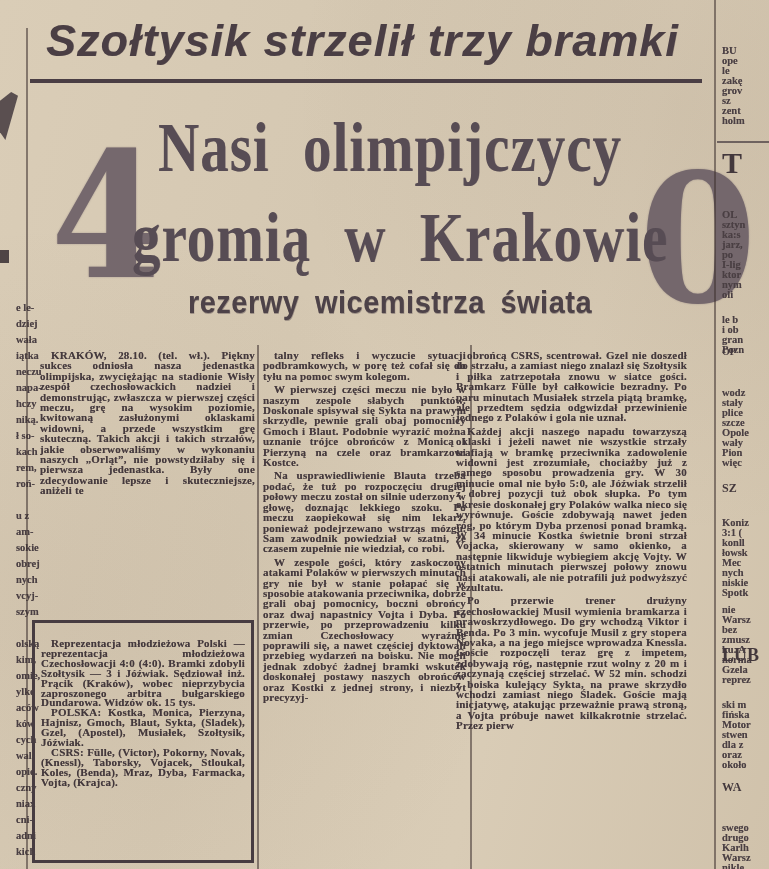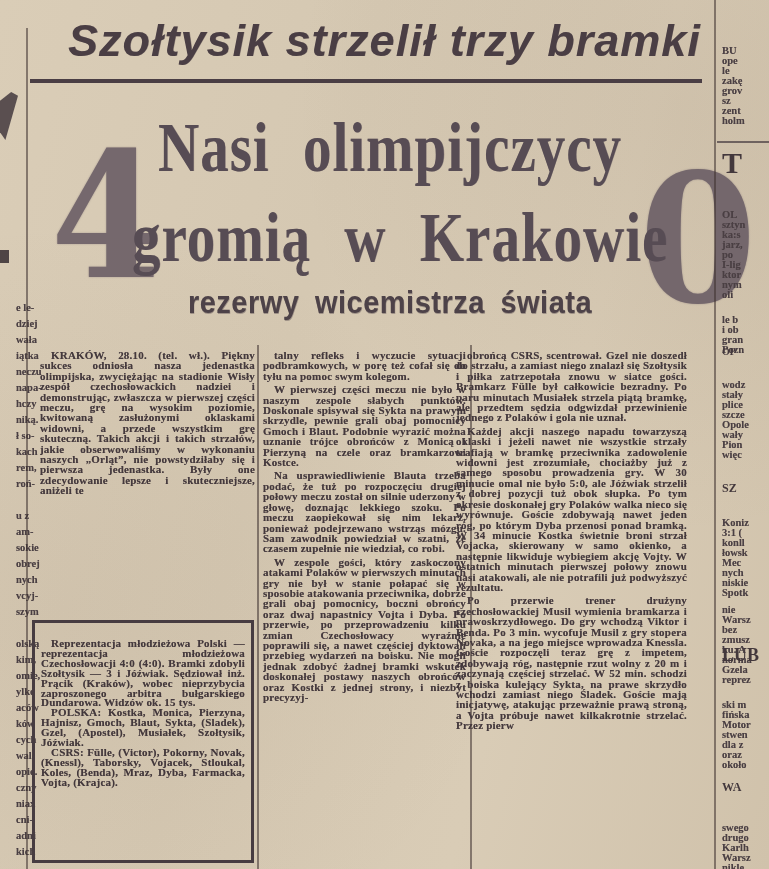--- a/index.html
+++ b/index.html
@@ -15,21 +15,20 @@
   .vrule{position:absolute;width:2px;background:rgba(62,50,48,.55);}
   .hrule{position:absolute;background:#4a3e44;}
 
   
   #headline{
     position:absolute;left:46px;top:16px;width:664px;
     font-family:"Liberation Sans","DejaVu Sans",sans-serif;
     font-style:italic;font-weight:700;font-size:45px;line-height:1.1;
     letter-spacing:1px;color:#4a3e44;white-space:nowrap;
     text-shadow:.4px .4px 0 rgba(74,62,68,.4);
-    margin-left:22px;
   }
   #headline-underline{left:30px;top:79px;width:672px;height:4px;}
 
   
   .score-num{
     position:absolute;font-family:"DejaVu Serif",serif;font-weight:700;
     line-height:1;color:#6d6067;opacity:.92;
     text-shadow:0 0 2px rgba(109,96,103,.55);
   }
   #score-home{left:46px;top:128px;font-size:175px;transform:scaleX(.92);}
@@ -86,21 +85,21 @@
   .rfrag{position:absolute;left:5px;line-height:10px;margin-top:24px;}
   .rhead{position:absolute;left:5px;font-weight:700;color:#43383c;}
   #right-heading-t{top:148px;font-size:30px;line-height:1;}
   #right-heading-opole{top:346px;font-size:10px;}
   #right-heading-sz{top:481px;font-size:12px;}
   #right-heading-lublin{top:645px;font-size:18px;}
   #right-heading-wa{top:780px;font-size:12px;}
   #rfrag-top{top:22px;}
   #rfrag-a{top:186px;}
   #rfrag-b{top:291px;}
-  #rfrag-c{top:356px;}
+  #rfrag-c{top:364px;}
   #rfrag-d{top:494px;}
   #rfrag-e{top:581px;}
   #rfrag-f{top:676px;}
   #rfrag-g{top:799px;}
   #right-rule-top{left:717px;top:141px;width:52px;height:2px;background:rgba(70,58,62,.7);}
 
   
   #left-wedge{
     position:absolute;left:0;top:92px;width:18px;height:48px;background:#483d42;
     clip-path:polygon(0 18%,62% 0,100% 8%,30% 100%,0 84%);opacity:.88;

